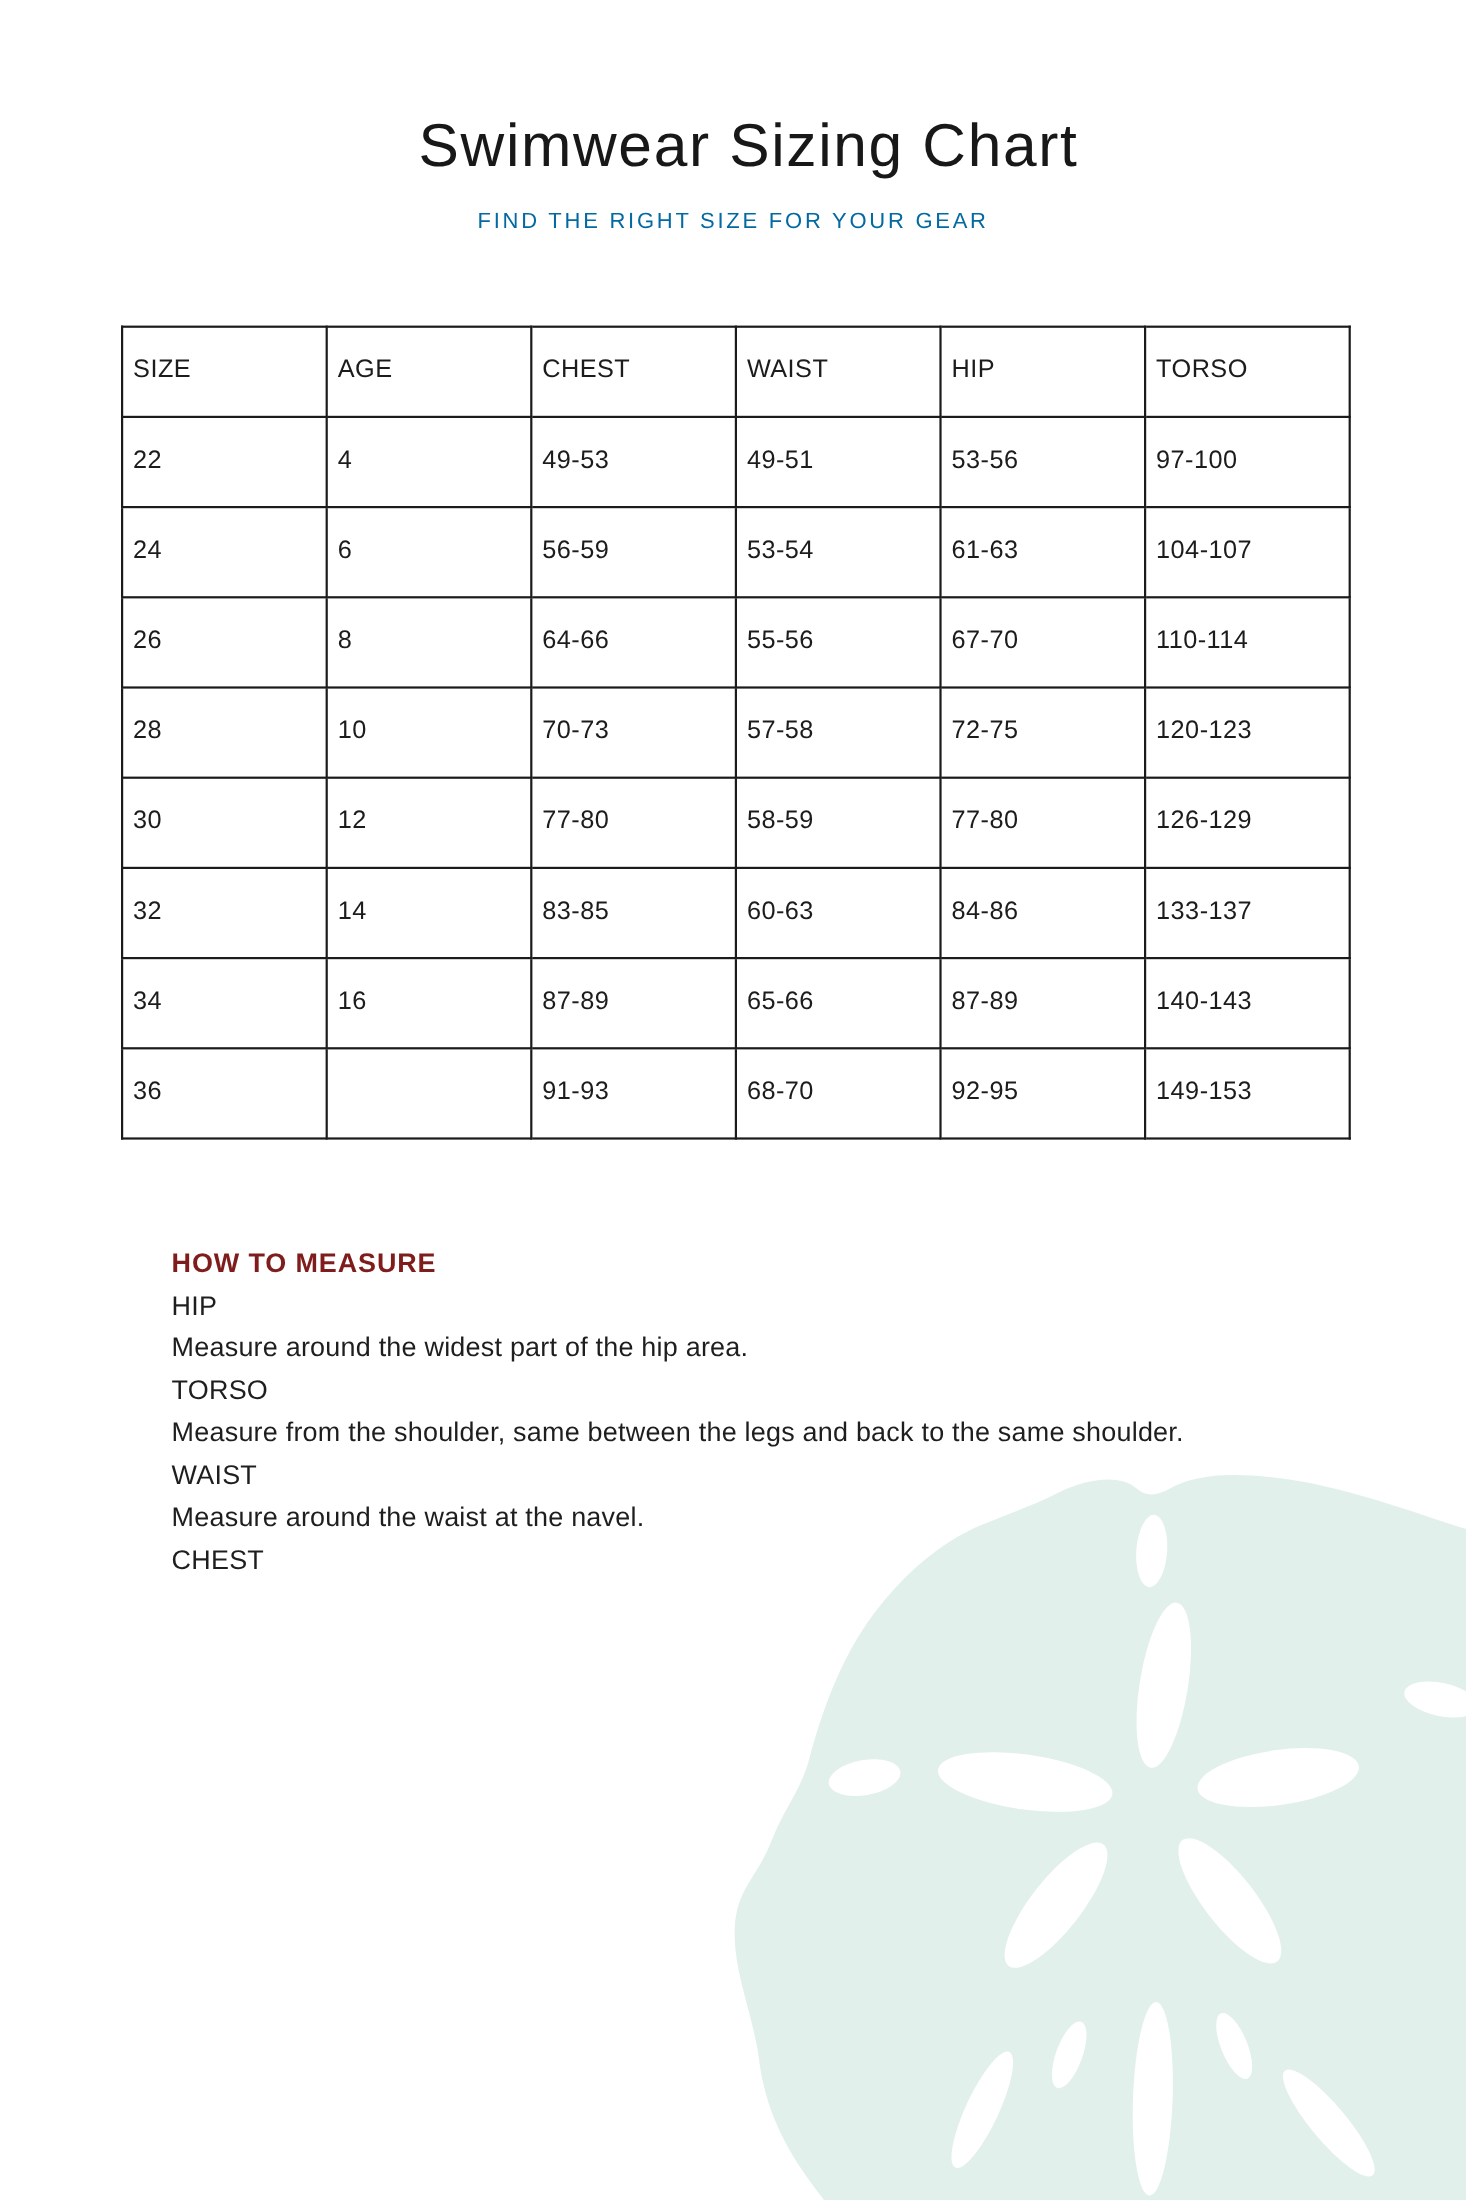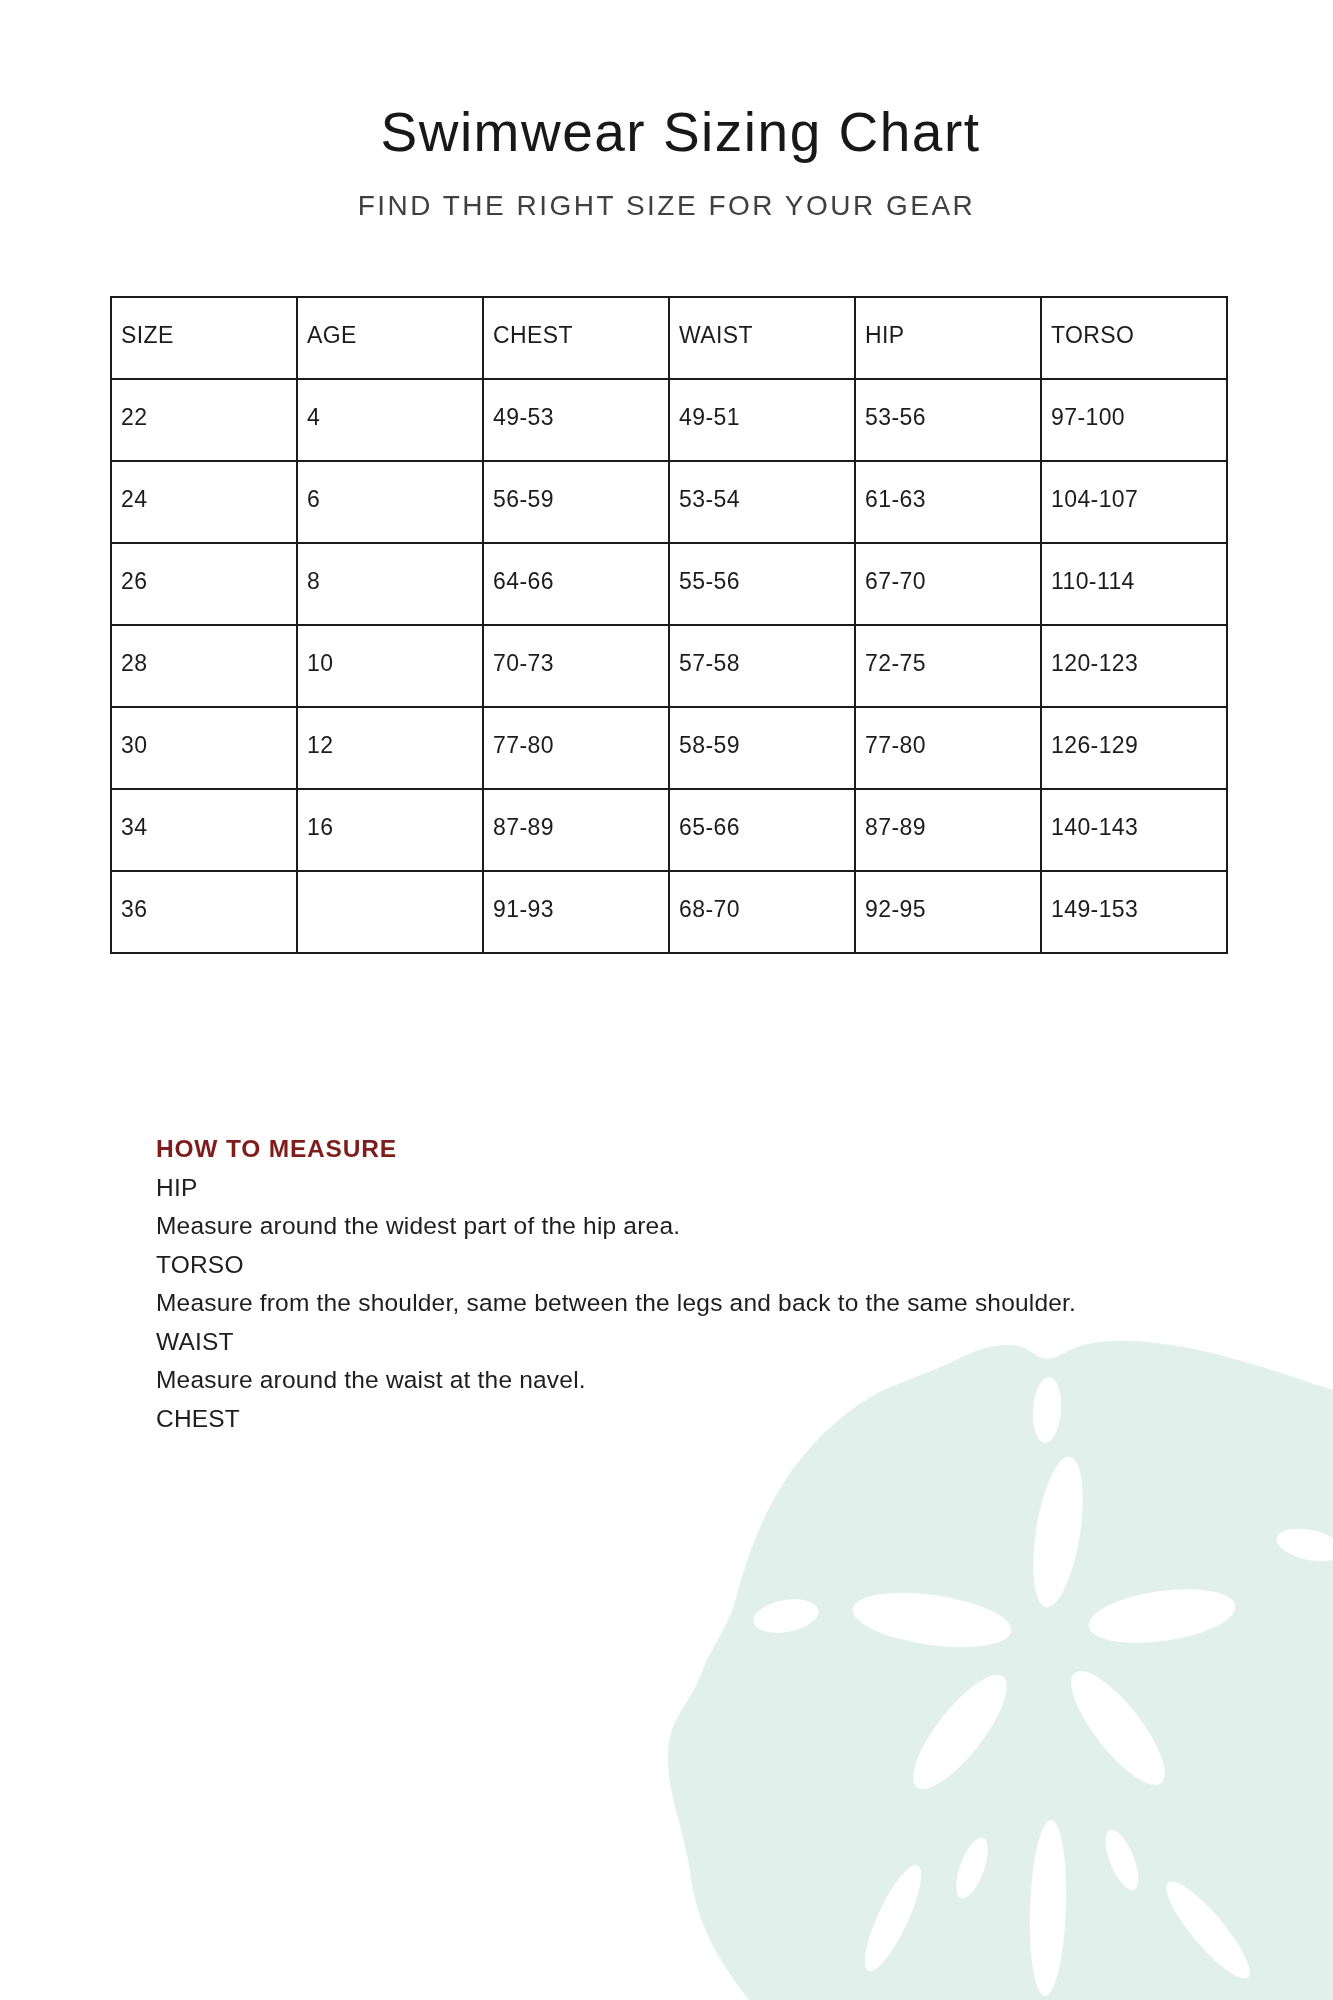--- a/index.html
+++ b/index.html
@@ -22,23 +22,23 @@
     position:absolute; left:0; right:0; top:100px;
     text-align:center;
     font-size:55px; font-weight:400;
     letter-spacing:1.5px;
     color:#181818;
     padding-left:28px;
   }
   .doc-subtitle {
     position:absolute; left:0; right:0; top:190px;
     text-align:center;
-    font-size:28px; font-weight:400;
+    font-size:20px; font-weight:400;
     letter-spacing:2.5px;
-    color:#404040;
+    color:#0369a1;
   }
   .table-wrap {
     position:absolute; left:110px; top:296px; width:1118px;
   }
   table.size-chart {
     border-collapse:collapse;
     width:100%;
     table-layout:fixed;
   }
   table.size-chart th, table.size-chart td {
@@ -162,20 +162,28 @@
             </tr>
             <tr>
               <td>30</td>
               <td>12</td>
               <td>77-80</td>
               <td>58-59</td>
               <td>77-80</td>
               <td>126-129</td>
             </tr>
             <tr>
+              <td>32</td>
+              <td>14</td>
+              <td>83-85</td>
+              <td>60-63</td>
+              <td>84-86</td>
+              <td>133-137</td>
+            </tr>
+            <tr>
               <td>34</td>
               <td>16</td>
               <td>87-89</td>
               <td>65-66</td>
               <td>87-89</td>
               <td>140-143</td>
             </tr>
             <tr>
               <td>36</td>
               <td></td>

